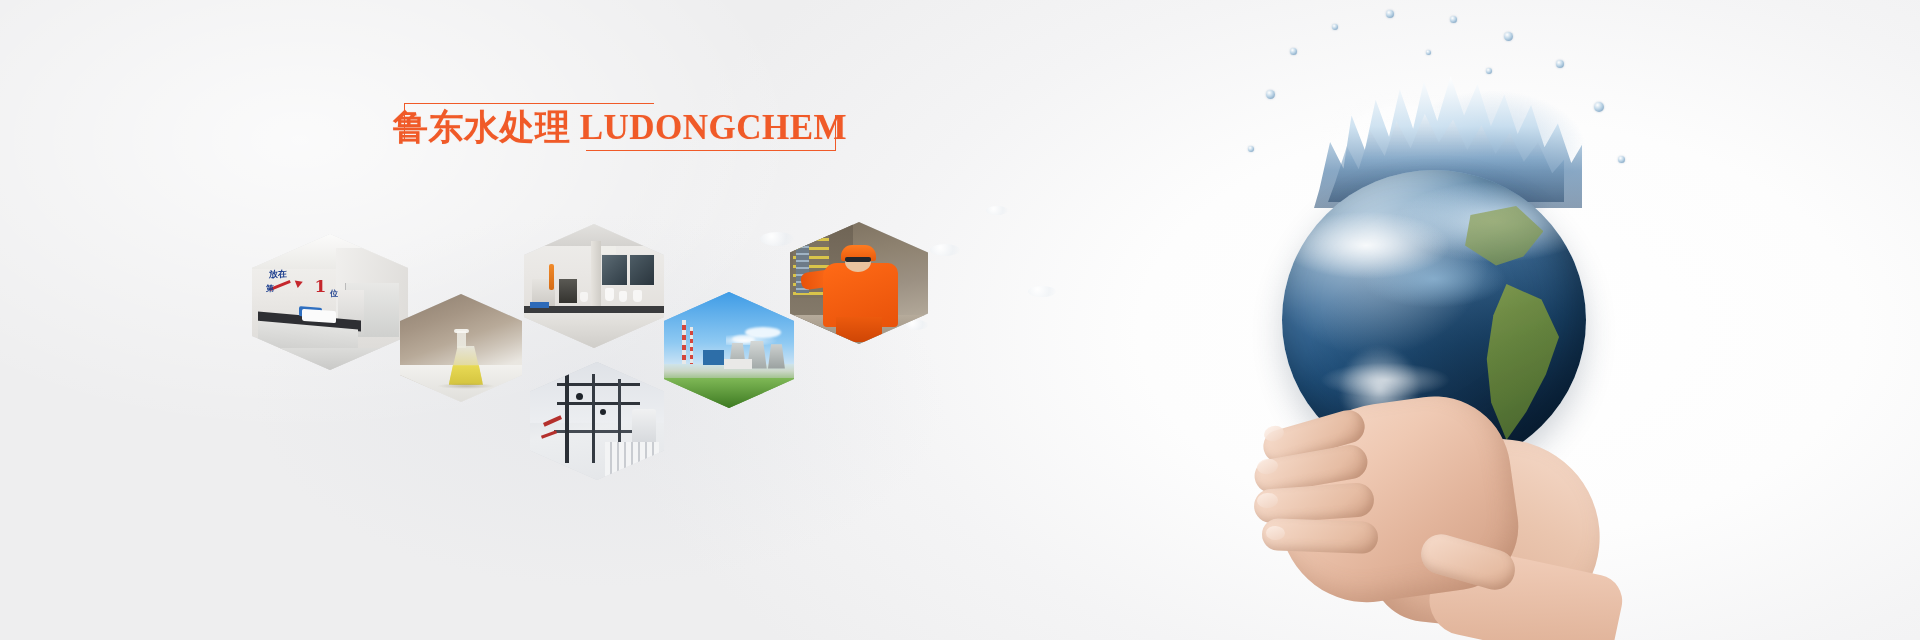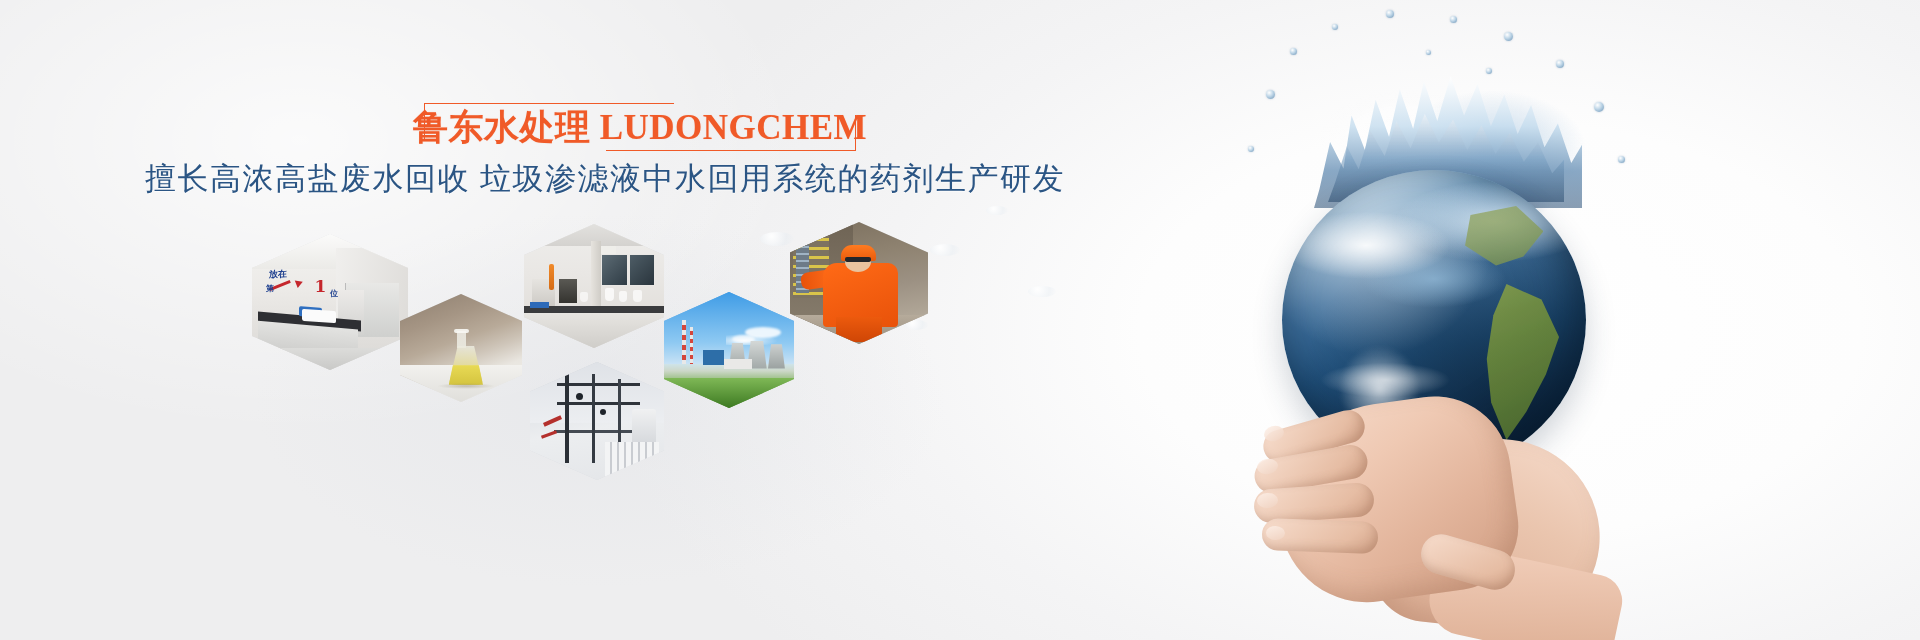--- a/index.html
+++ b/index.html
@@ -21,21 +21,21 @@
     pointer-events:none;
   }
   .wash-b{
     position:absolute;left:180px;top:180px;width:900px;height:460px;
     background:radial-gradient(ellipse 480px 260px at 420px 220px, rgba(226,228,232,.55) 0%, rgba(226,228,232,0) 72%);
     pointer-events:none;
   }
 
   
   .headline{
-    position:absolute;left:424px;top:103px;width:432px;height:48px;
+    position:absolute;left:404px;top:103px;width:432px;height:48px;
   }
   .hl-inner{
     position:relative;width:100%;height:100%;
     display:flex;align-items:center;justify-content:center;
   }
   .hl-text{
     color:#f05a28;
     font-family:"Liberation Serif", serif;
     font-size:35px;font-weight:700;letter-spacing:.5px;
     white-space:nowrap;line-height:1;
@@ -385,21 +385,20 @@
   <div class="headline">
     <div class="hl-inner">
       <span class="brk-tl"></span>
       <span class="brk-tl-v"></span>
       <span class="brk-br"></span>
       <span class="brk-br-v"></span>
       <span class="hl-text">鲁东水处理 LUDONGCHEM</span>
     </div>
   </div>
 
-  <div class="subtitle">擅长高浓高盐废水回收  垃圾渗滤液中水回用系统的药剂生产研发</div>
 
   <div class="hexes">
 
     <div class="hex hx1">
       <div class="ph lab1">
         <div class="ceiling"></div>
           <div class="wallR"></div>
         <div class="sl1">放在</div>
         <div class="arrow"></div>
           <div class="arrowhead"></div>

